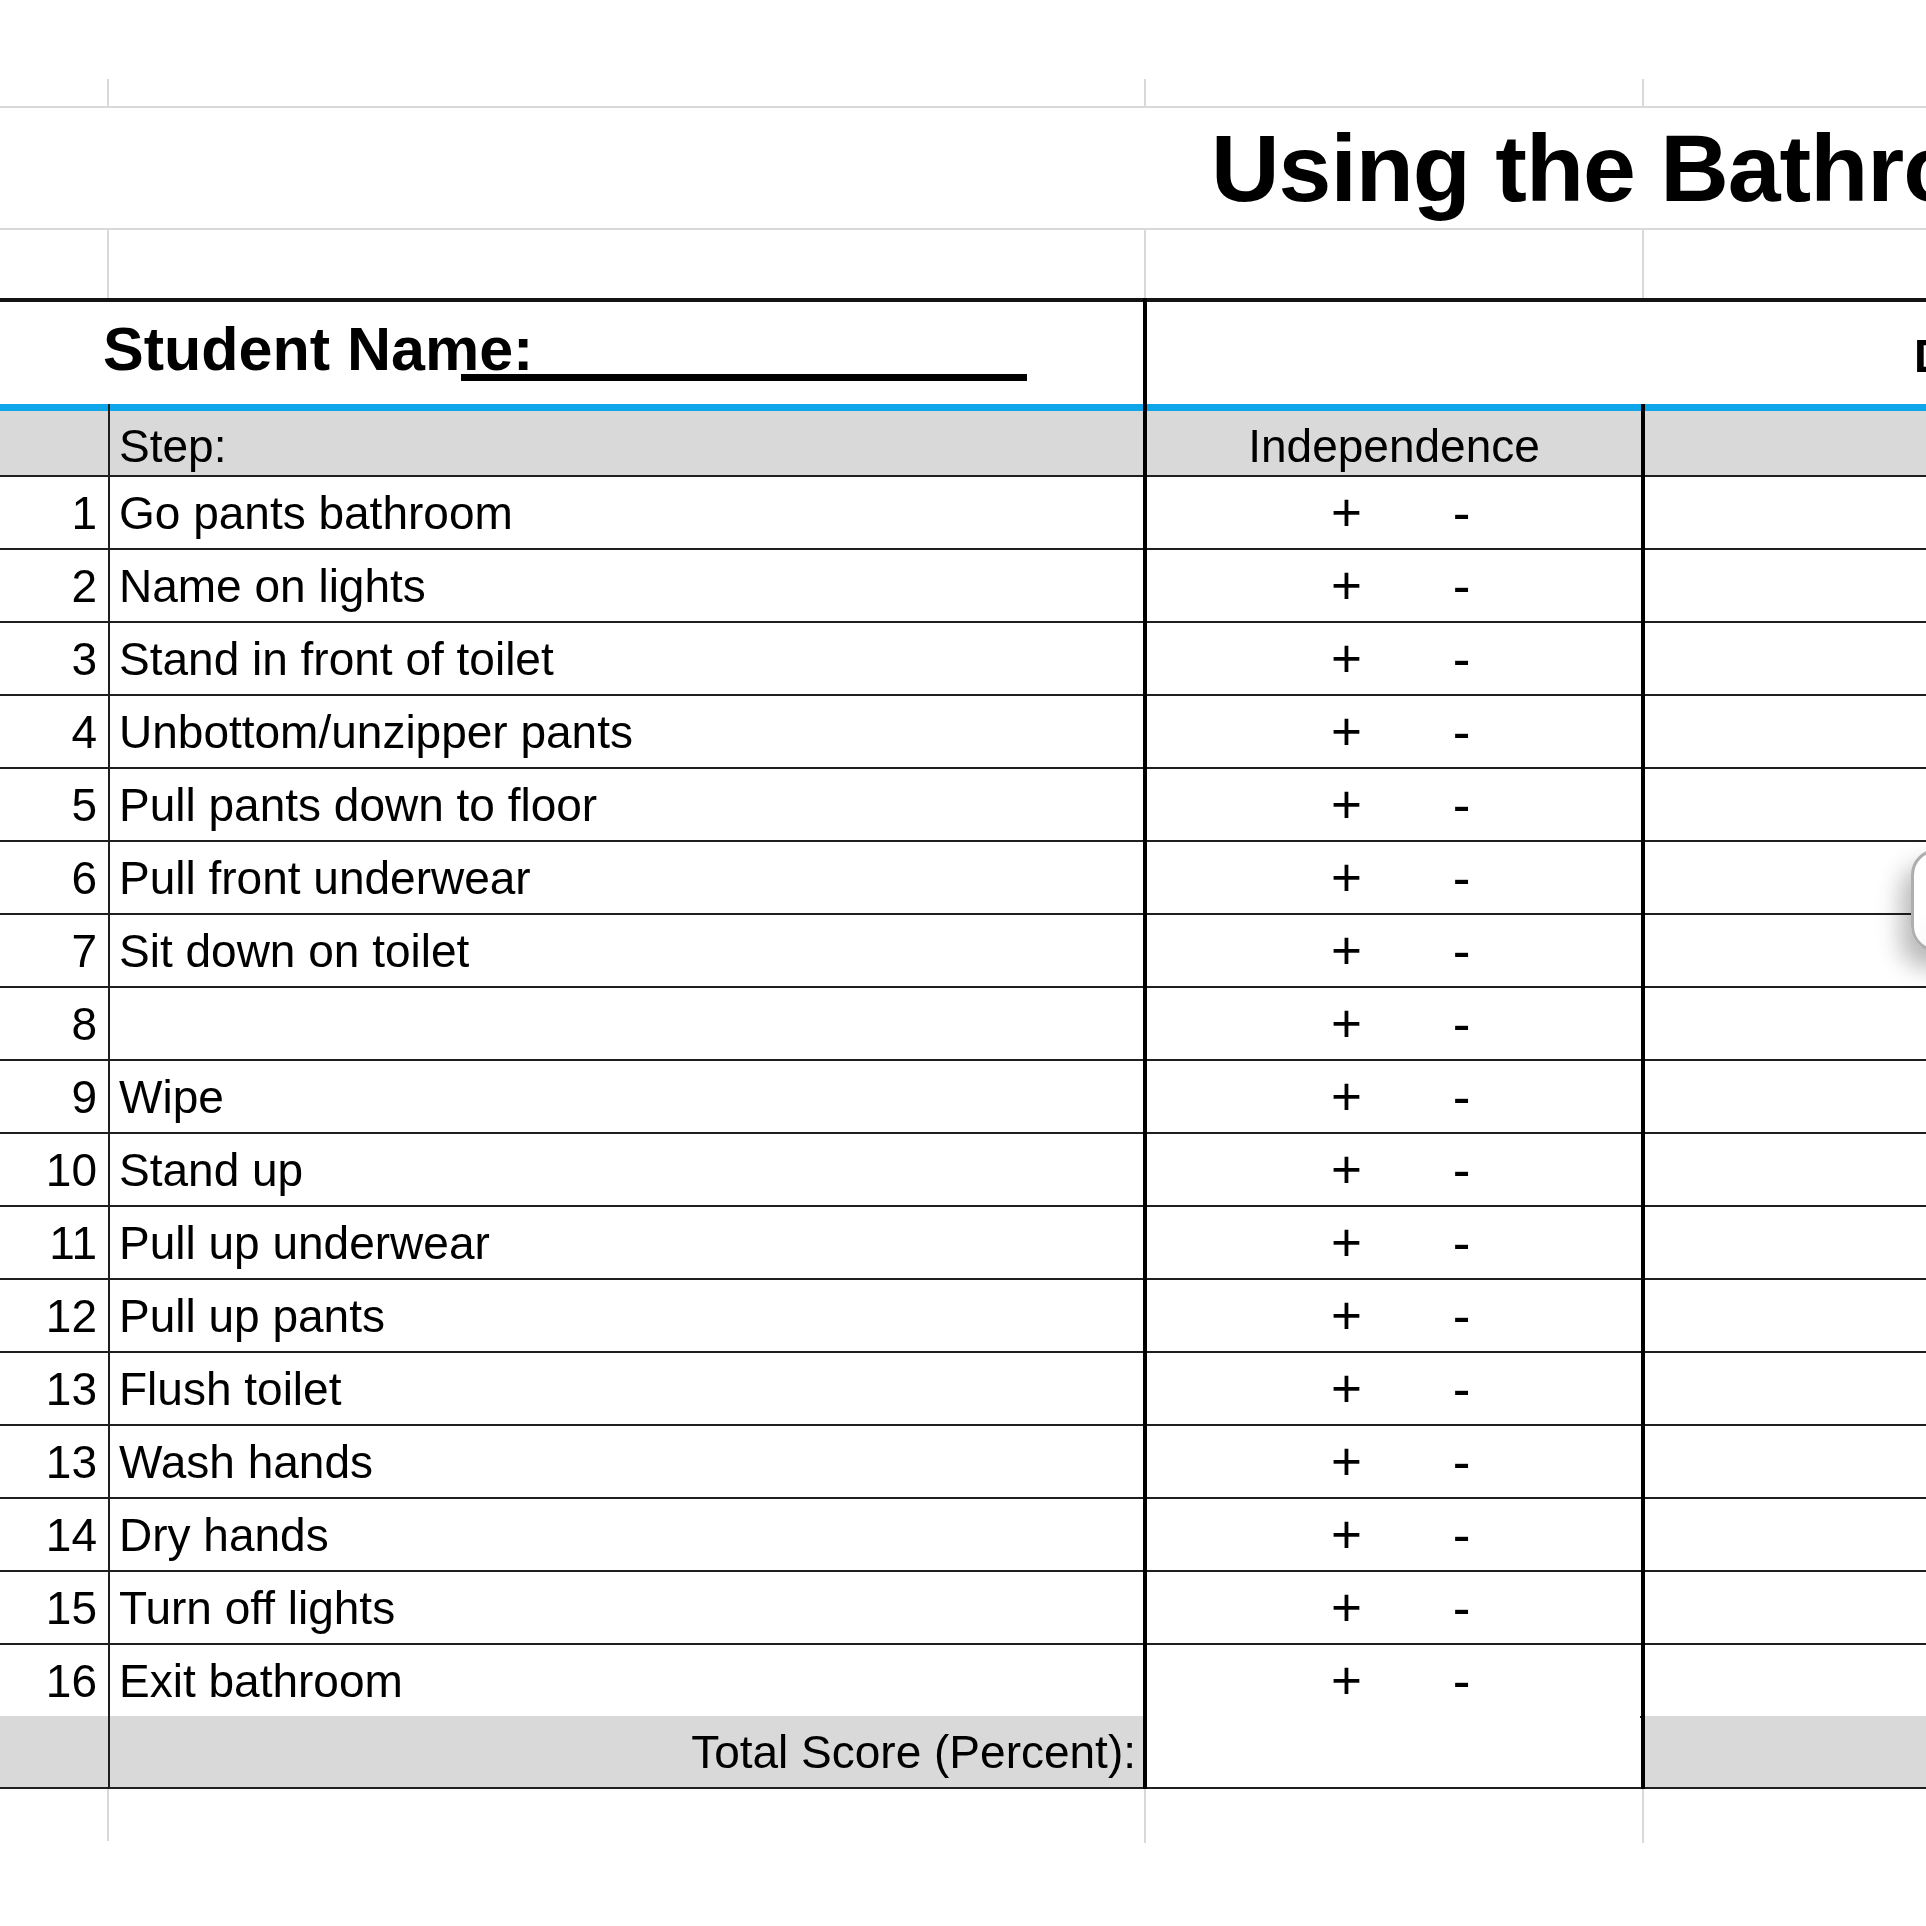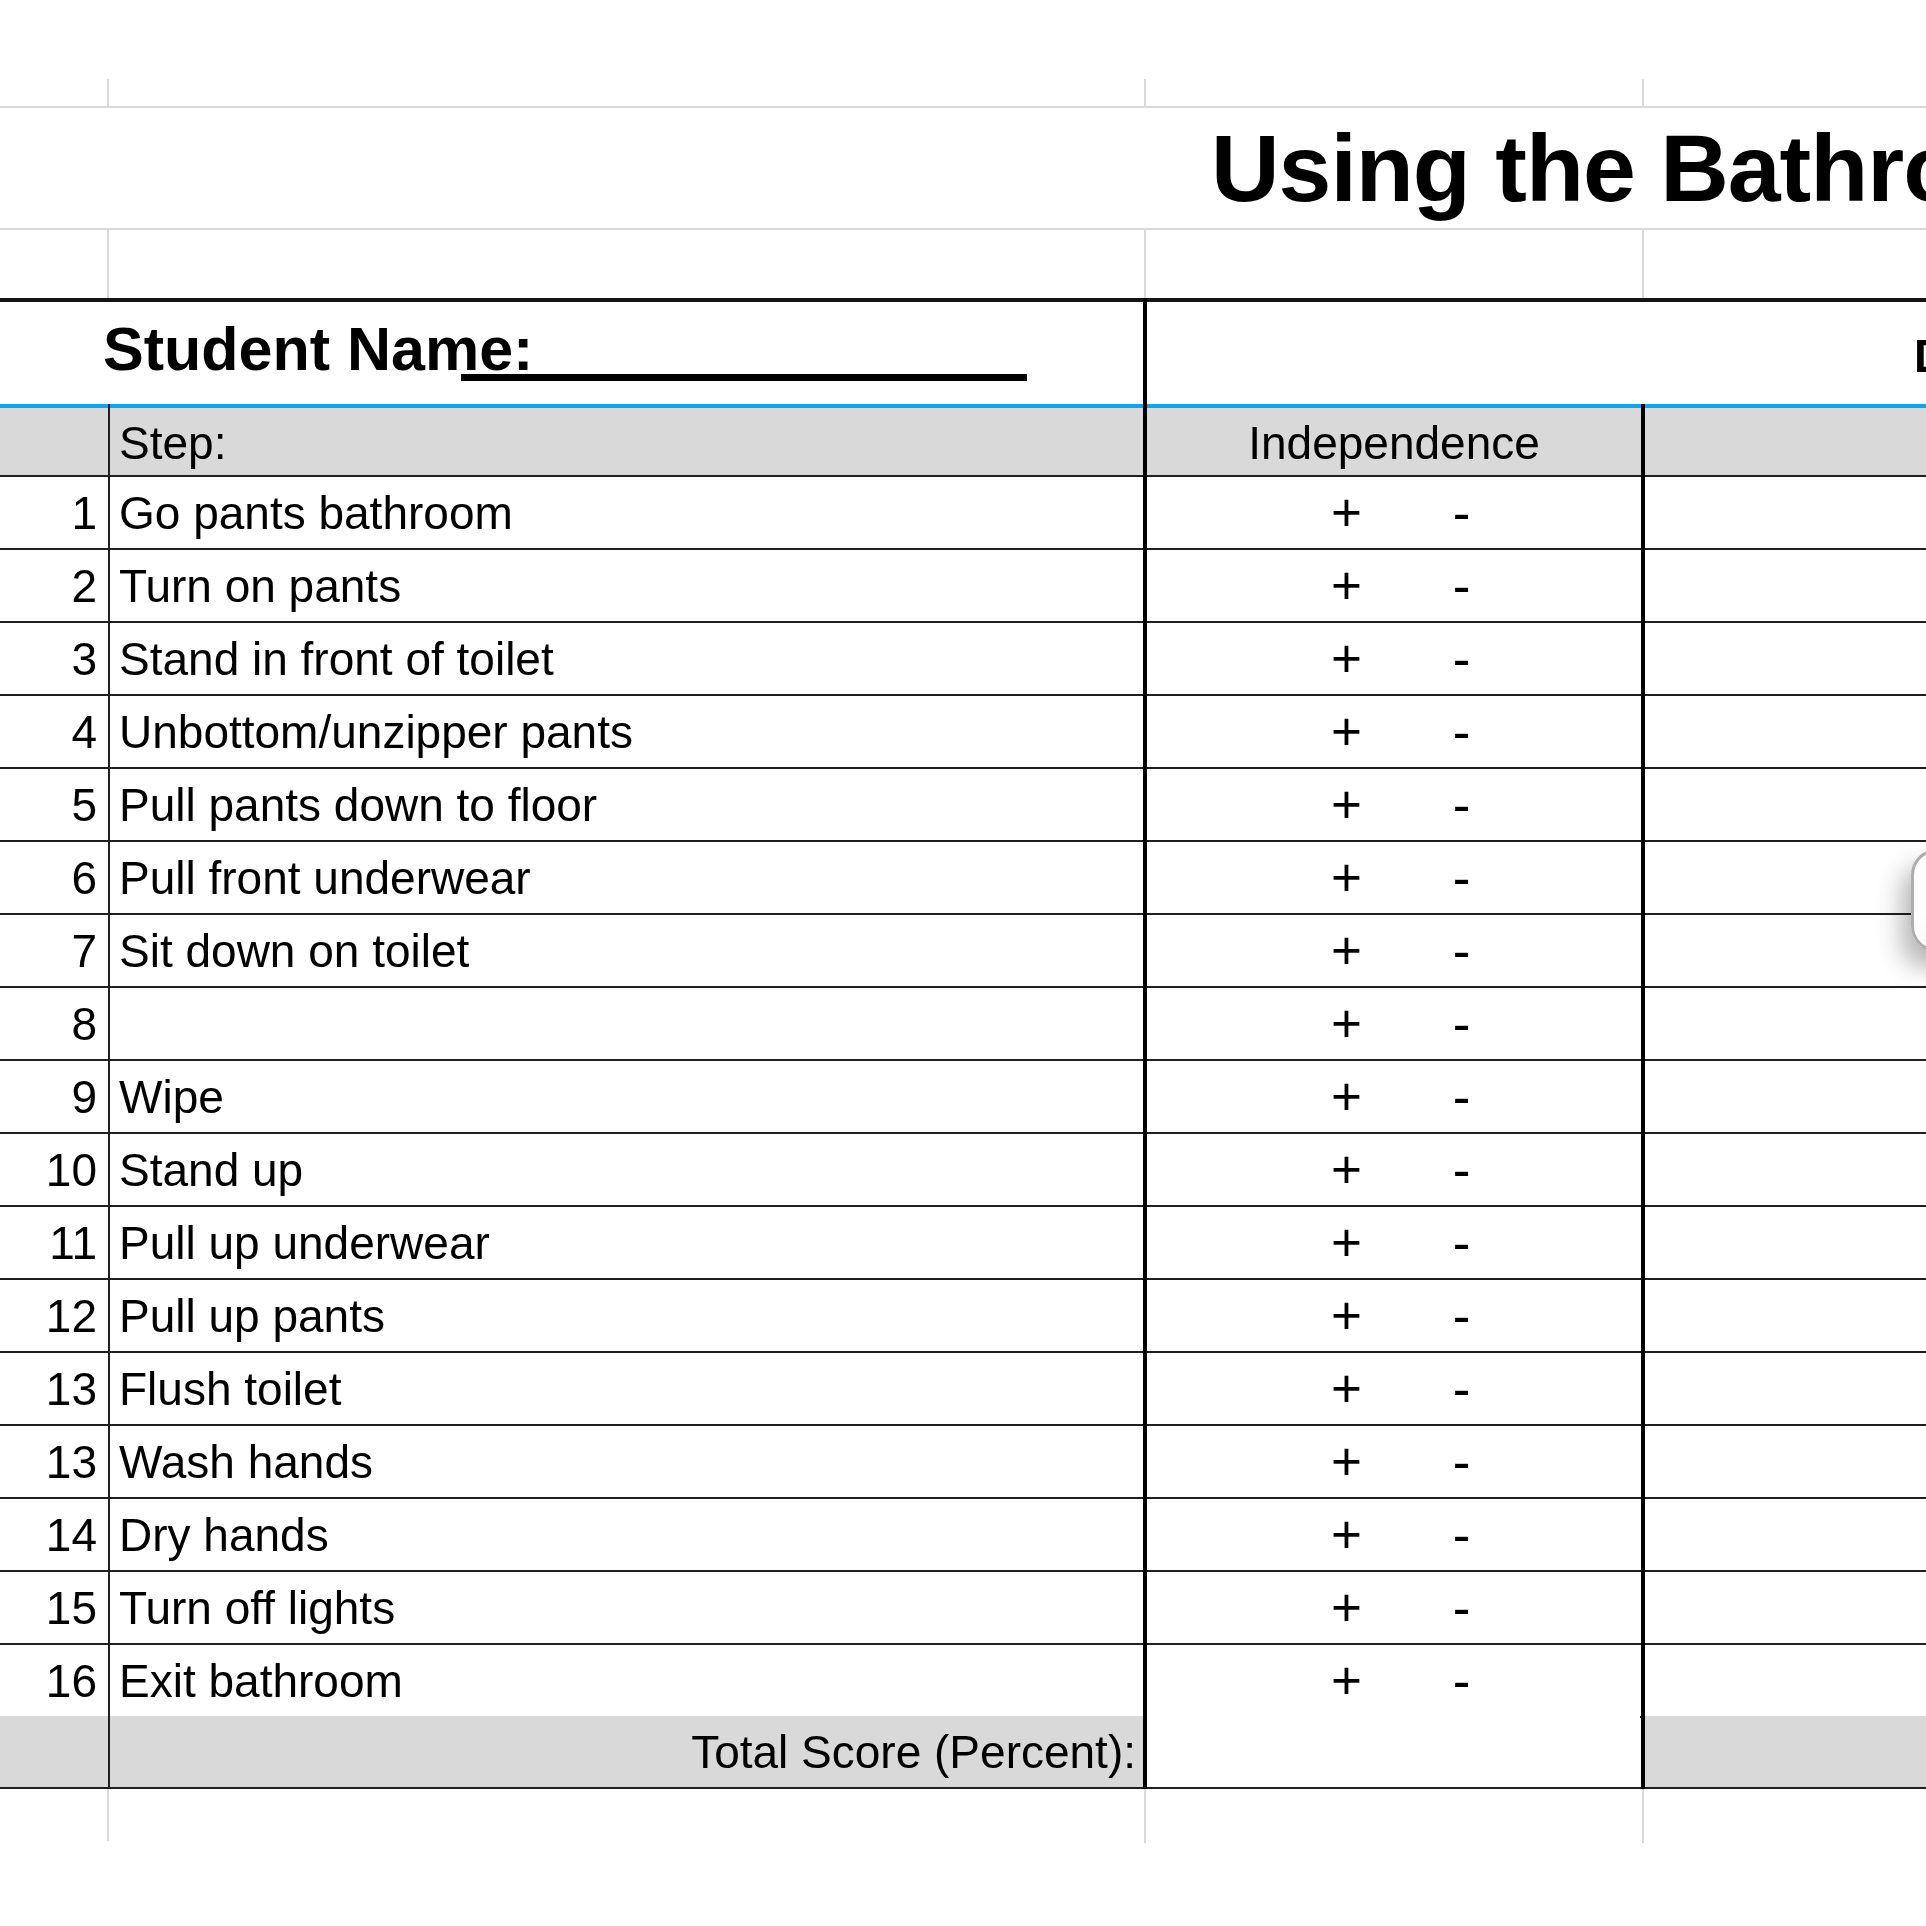--- a/index.html
+++ b/index.html
@@ -24,21 +24,21 @@
   }
   .name-underline{
     position:absolute;left:461px;top:374px;width:566px;height:7px;background:#000;
   }
   .date-label{
     position:absolute;left:1914px;top:333px;font-size:46px;font-weight:700;line-height:1;white-space:nowrap;
   }
 
   .header-row{
     position:absolute;left:0;top:404px;width:1927px;height:73px;background:#d9d9d9;
-    border-top:4px solid #0ea5e9;border-bottom:2px solid #1f1f1f;box-sizing:border-box;padding-left:36px;
+    border-top:7px solid #0ea5e9;border-bottom:2px solid #1f1f1f;box-sizing:border-box;padding-left:36px;
   }
   .header-step{
     position:absolute;left:119px;top:0;height:69px;display:flex;align-items:center;font-size:46px;
   }
   .header-indep{
     position:absolute;left:1145px;top:0;width:498px;height:69px;display:flex;align-items:center;justify-content:center;font-size:46px;
   }
 
   #rows-host{position:absolute;left:0;top:477px;width:1927px;}
   .trow{
@@ -112,21 +112,21 @@
 
   <div id="rows-host">
       <div class="trow">
         <div class="cell-num">1</div>
         <div class="cell-step">Go pants bathroom</div>
         <div class="cell-plus">+</div>
         <div class="cell-minus">-</div>
       </div>
       <div class="trow">
         <div class="cell-num">2</div>
-        <div class="cell-step">Turn on pants</div>
+        <div class="cell-step">Name on lights</div>
         <div class="cell-plus">+</div>
         <div class="cell-minus">-</div>
       </div>
       <div class="trow">
         <div class="cell-num">3</div>
         <div class="cell-step">Stand in front of toilet</div>
         <div class="cell-plus">+</div>
         <div class="cell-minus">-</div>
       </div>
       <div class="trow">

